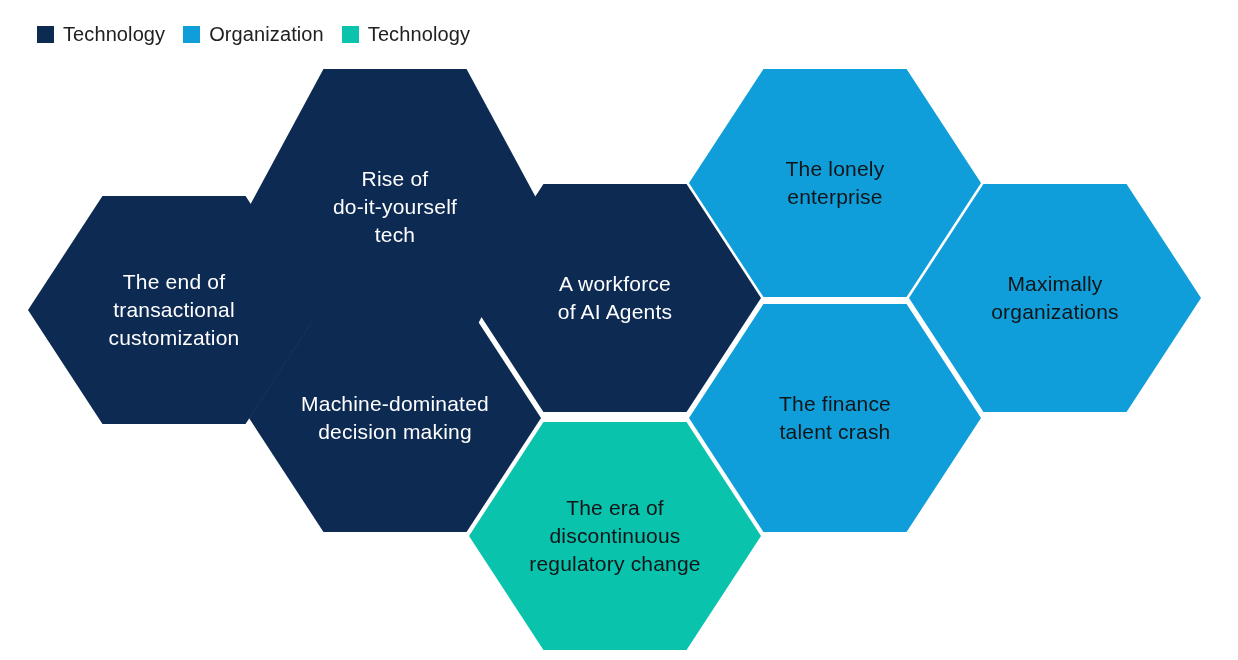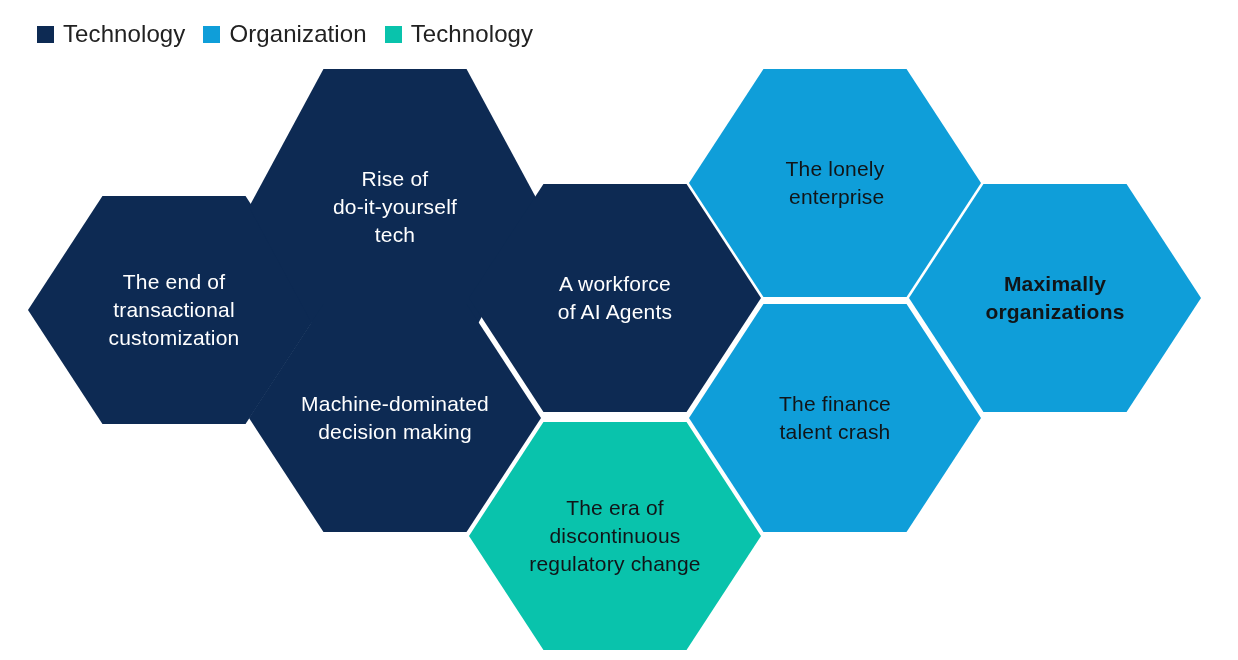--- a/index.html
+++ b/index.html
@@ -27,21 +27,21 @@
     display: flex;
     align-items: center;
     gap: 9px;
   }
   .swatch {
     width: 17px;
     height: 17px;
     flex: 0 0 auto;
   }
   .legend-label {
-    font-size: 24px;
+    font-size: 20px;
     line-height: 20px;
     color: #212121;
     letter-spacing: 0.1px;
     white-space: nowrap;
   }
   .hex-field {
     position: absolute;
     inset: 0;
   }
   .hex {
@@ -115,33 +115,33 @@
 
   <div class="hex" style="left: 469px; top: 422px; width: 292px; height: 228px; background: rgb(9, 195, 172); align-items: center;">
     <div class="hex-label" style="color: rgb(17, 21, 24);">
           <div class="hex-line">The era of</div>
           <div class="hex-line">discontinuous</div>
           <div class="hex-line">regulatory change</div>
         </div>
   </div>
 
   <div class="hex" style="left: 689px; top: 69px; width: 292px; height: 228px; background: rgb(15, 158, 217);">
-    <div class="hex-label" style="color: rgb(17, 21, 24); text-align: right;">
+    <div class="hex-label" style="color: rgb(17, 21, 24);">
           <div class="hex-line">The lonely</div>
           <div class="hex-line">enterprise</div>
         </div>
   </div>
 
   <div class="hex" style="left: 689px; top: 304px; width: 292px; height: 228px; background: rgb(15, 158, 217);">
     <div class="hex-label" style="color: rgb(17, 21, 24);">
           <div class="hex-line">The finance</div>
           <div class="hex-line">talent crash</div>
         </div>
   </div>
 
   <div class="hex" style="left: 909px; top: 184px; width: 292px; height: 228px; background: rgb(15, 158, 217);">
-    <div class="hex-label" style="color: rgb(17, 21, 24); font-weight: bold;">
+    <div class="hex-label" style="color: rgb(17, 21, 24);">
           <div class="hex-line">Maximally</div>
           <div class="hex-line">organizations</div>
         </div>
   </div>
 </div>
 </div>
 
 </body></html>

